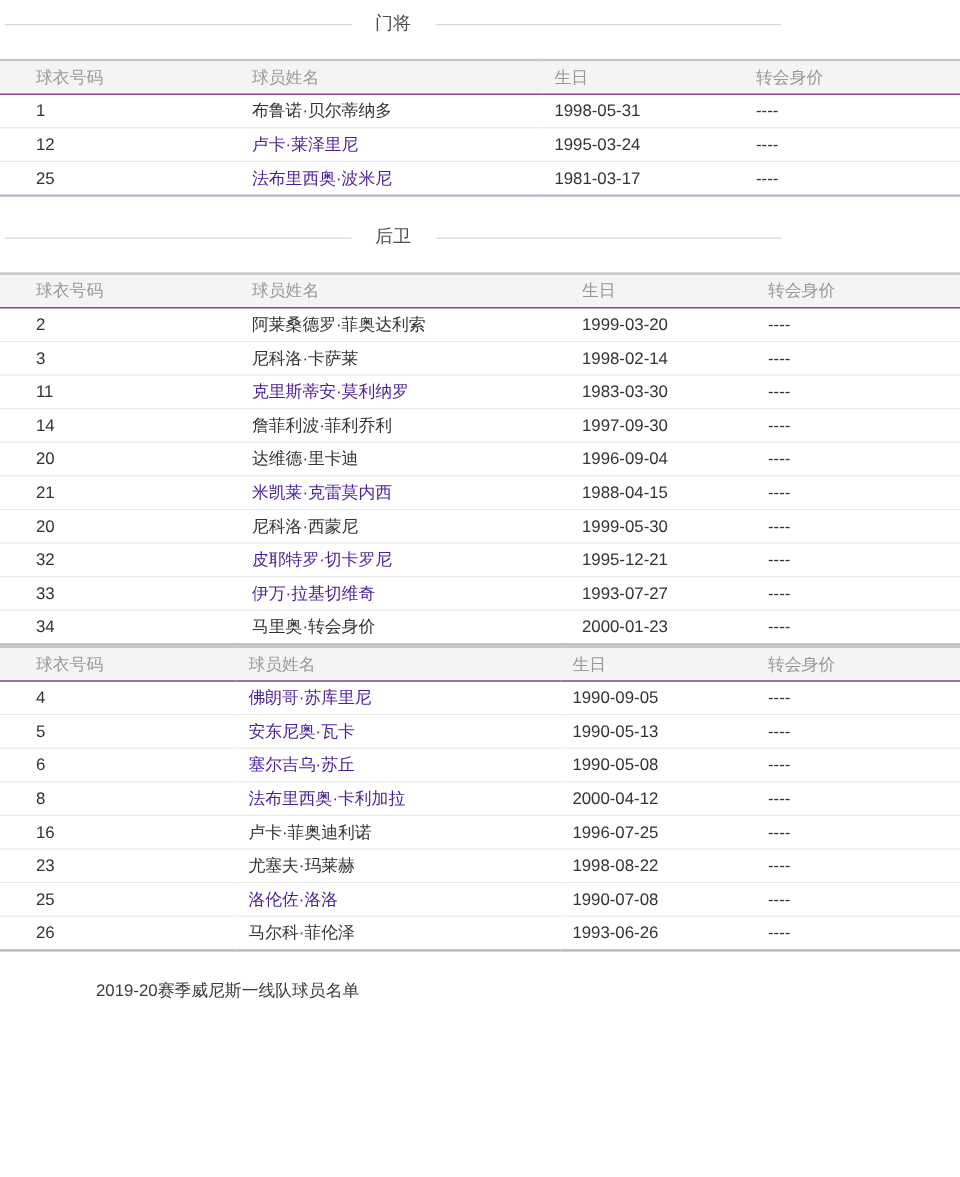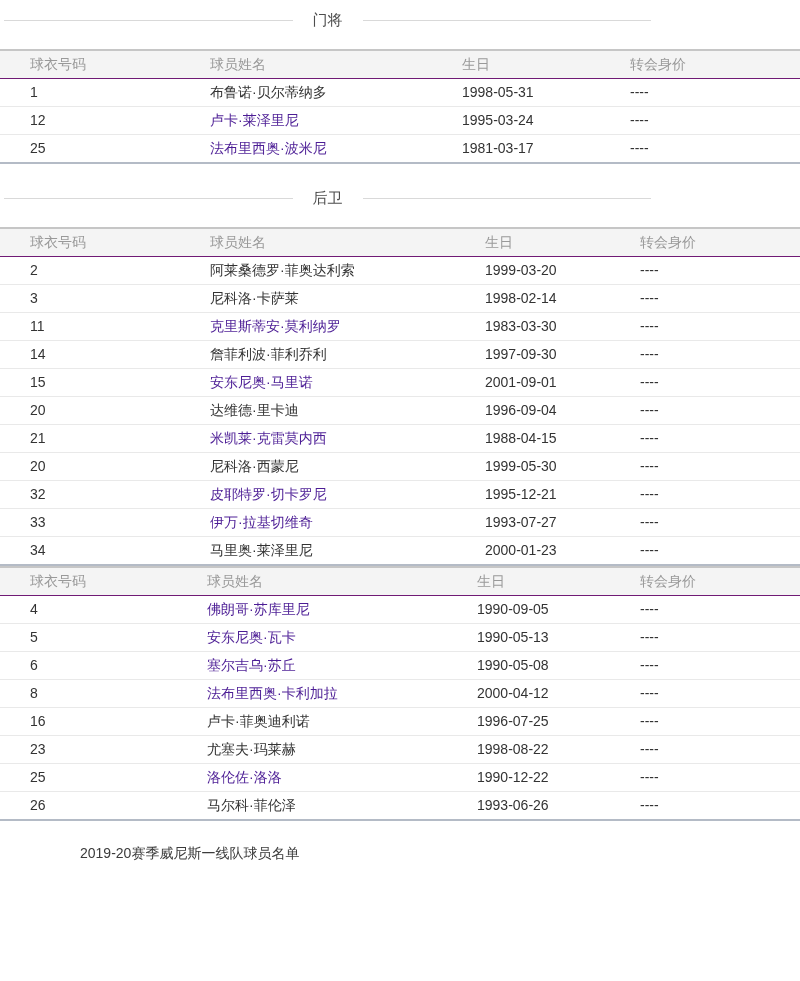--- a/index.html
+++ b/index.html
@@ -145,26 +145,20 @@
             <td>1983-03-30</td>
             <td>----</td>
           </tr>
           <tr>
             <td>14</td>
             <td>詹菲利波·菲利乔利</td>
             <td>1997-09-30</td>
             <td>----</td>
           </tr>
           <tr>
-            <td>15</td>
-            <td><a>安东尼奥·马里诺</a></td>
-            <td>2001-09-01</td>
-            <td>----</td>
-          </tr>
-          <tr>
             <td>20</td>
             <td>达维德·里卡迪</td>
             <td>1996-09-04</td>
             <td>----</td>
           </tr>
           <tr>
             <td>21</td>
             <td><a>米凯莱·克雷莫内西</a></td>
             <td>1988-04-15</td>
             <td>----</td>
@@ -182,21 +176,21 @@
             <td>----</td>
           </tr>
           <tr>
             <td>33</td>
             <td><a>伊万·拉基切维奇</a></td>
             <td>1993-07-27</td>
             <td>----</td>
           </tr>
           <tr>
             <td>34</td>
-            <td>马里奥·莱泽里尼</td>
+            <td>马里奥·转会身价</td>
             <td>2000-01-23</td>
             <td>----</td>
           </tr>
         </tbody>
     </table>
   </div>
 
   <div class="section">
     <table class="roster t-mf">
       <colgroup>
@@ -246,21 +240,21 @@
           </tr>
           <tr>
             <td>23</td>
             <td>尤塞夫·玛莱赫</td>
             <td>1998-08-22</td>
             <td>----</td>
           </tr>
           <tr>
             <td>25</td>
             <td><a>洛伦佐·洛洛</a></td>
-            <td>1990-12-22</td>
+            <td>1990-07-08</td>
             <td>----</td>
           </tr>
           <tr>
             <td>26</td>
             <td>马尔科·菲伦泽</td>
             <td>1993-06-26</td>
             <td>----</td>
           </tr>
         </tbody>
     </table>

